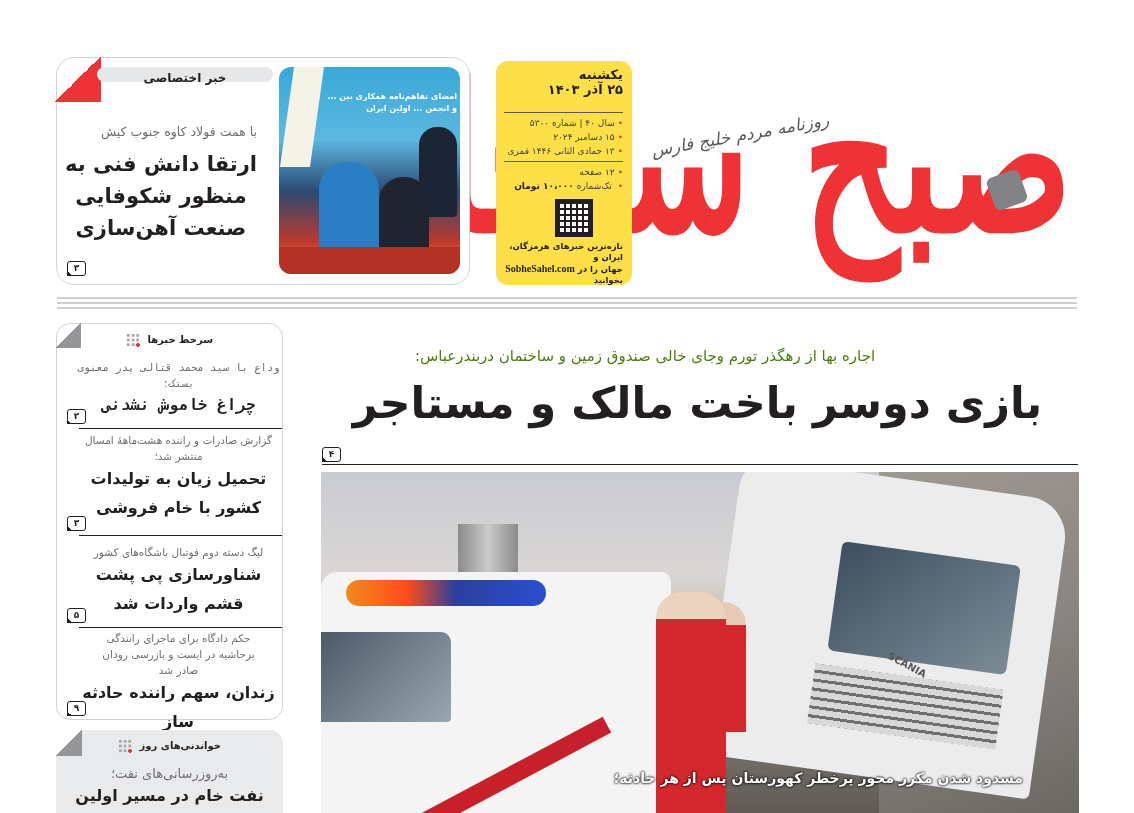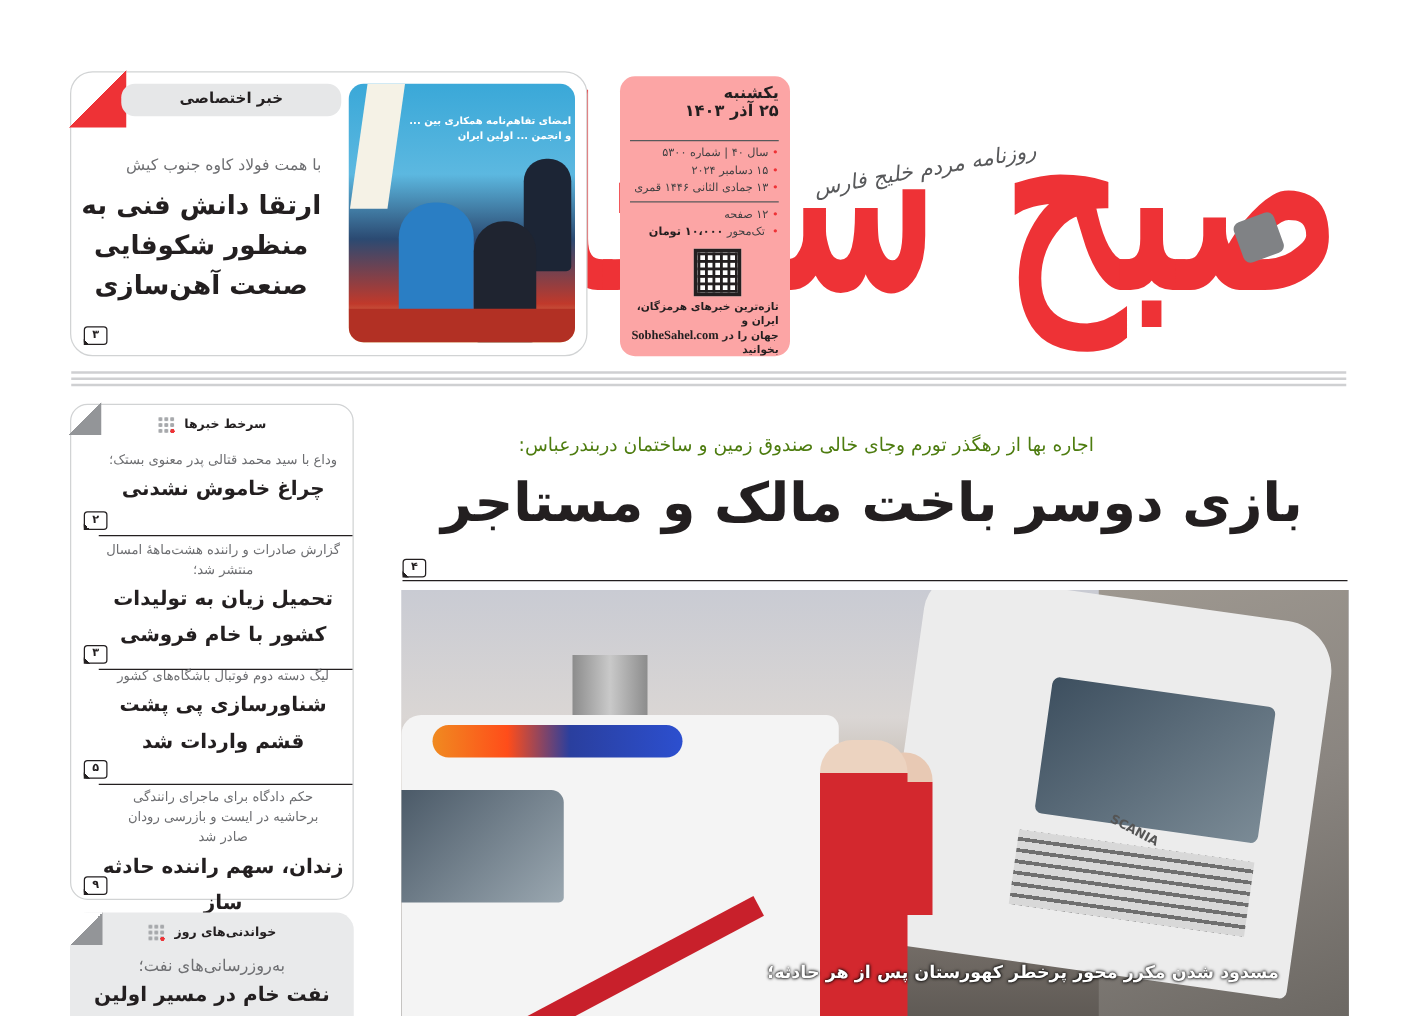--- a/index.html
+++ b/index.html
@@ -6,38 +6,38 @@
   html, body { width: 1134px; height: 813px; overflow: hidden; background: #ffffff; }
   body { position: relative; font-family: "DejaVu Sans", sans-serif; color: #231f20; direction: rtl; }
 
   
   .logo { position: absolute; left: 640px; top: 55px; width: 440px; height: 240px; }
   .logo-main { position: absolute; right: 8px; top: 2px; font-family: "DejaVu Serif", serif; font-size: 150px; line-height: 1; color: #ee3236; font-weight: bold; letter-spacing: -6px; transform: scaleY(1.35); transform-origin: top right; white-space: nowrap; }
   .logo-dot { position: absolute; left: 350px; top: 118px; width: 34px; height: 34px; background: #808285; border-radius: 6px; transform: rotate(-20deg); }
   .logo-tagline { position: absolute; left: 10px; top: 70px; font-family: "DejaVu Serif", serif; font-style: italic; font-size: 17px; color: #58595b; transform: rotate(-10deg); white-space: nowrap; }
 
   
-  .infobox { position: absolute; left: 496px; top: 61px; width: 136px; height: 224px; background: #fca5a5; border-radius: 12px; padding: 6px 9px 6px 8px; font-size: 9px; color: #414042; }
+  .infobox { position: absolute; left: 496px; top: 61px; width: 136px; height: 224px; background: #fde047; border-radius: 12px; padding: 6px 9px 6px 8px; font-size: 9px; color: #414042; }
   .info-day { font-weight: bold; font-size: 13px; color: #231f20; text-align: right; line-height: 15px; }
   .info-date { font-weight: bold; font-size: 13px; color: #231f20; text-align: right; line-height: 16px; padding-bottom: 14px; border-bottom: 1px solid #58595b; margin-bottom: 3px; }
   .info-line { line-height: 14px; text-align: right; white-space: nowrap; }
   .info-line::before { content: "•"; color: #ee3236; margin-left: 3px; }
   .info-sep { border-top: 1px solid #58595b; margin: 3px 0; }
   .info-price { font-weight: bold; color: #231f20; }
   .qr { width: 38px; height: 38px; margin: 6px 30px 4px auto; background:
         linear-gradient(90deg, #231f20 2px, transparent 2px) 0 0/6px 6px,
         linear-gradient(#231f20 2px, transparent 2px) 0 0/6px 6px,
         #fff; border: 3px solid #231f20; }
   .info-site { font-size: 8.5px; line-height: 11px; text-align: right; font-weight: bold; color: #231f20; }
   .info-site b { font-family: Liberation Serif, serif; font-size: 10px; }
 
   
   .exclusive { position: absolute; left: 56px; top: 57px; width: 414px; height: 228px; border: 1.5px solid #d1d3d4; border-radius: 18px; background: #fff; }
   .excl-corner { position: absolute; left: -2px; top: -2px; width: 46px; height: 46px; background: linear-gradient(135deg, transparent 50%, #ee3236 50%); border-bottom-left-radius: 0; }
-  .excl-pill { position: absolute; left: 40px; top: 9px; width: 176px; height: 26px; background: #e6e7e8; border-radius: 11px; text-align: center; font-weight: bold; font-size: 12px; line-height: 22px; }
+  .excl-pill { position: absolute; left: 40px; top: 9px; width: 176px; height: 15px; background: #e6e7e8; border-radius: 11px; text-align: center; font-weight: bold; font-size: 12px; line-height: 22px; }
   .excl-photo { position: absolute; left: 222px; top: 9px; width: 181px; height: 207px; border-radius: 12px; overflow: hidden; background: linear-gradient(180deg, #3aa8d8 0%, #5cb8e0 35%, #2b4a72 60%, #c0392b 85%, #e4c88a 100%); }
   .excl-photo .banner { position: absolute; left: 48px; top: 24px; width: 130px; font-size: 8px; color: #fff; line-height: 12px; text-align: right; font-weight: bold; }
   .excl-photo .flag { position: absolute; left: 8px; top: 0; width: 30px; height: 100px; background: #f5f2e6; transform: skewX(-8deg); }
   .excl-photo .person1 { position: absolute; left: 40px; top: 95px; width: 60px; height: 95px; background: #2a7ec4; border-radius: 28px 28px 4px 4px; }
   .excl-photo .person2 { position: absolute; left: 100px; top: 110px; width: 50px; height: 97px; background: #1f2430; border-radius: 24px 24px 4px 4px; }
   .excl-photo .person3 { position: absolute; left: 140px; top: 60px; width: 38px; height: 90px; background: #1c2535; border-radius: 18px 18px 4px 4px; }
   .excl-photo .table { position: absolute; left: 0; top: 180px; width: 181px; height: 27px; background: #b23024; }
   .excl-kicker { position: absolute; right: 212px; top: 66px; font-size: 12.5px; color: #6d6e71; white-space: nowrap; }
   .excl-title { position: absolute; right: 208px; top: 90px; width: 200px; text-align: center; font-weight: bold; font-size: 21px; line-height: 32px; color: #231f20; }
   .page-tag { position: absolute; width: 19px; height: 15px; border: 1px solid #231f20; border-radius: 3px; background: #fff; font-size: 9px; line-height: 13px; text-align: center; font-weight: bold; direction: ltr; }
@@ -99,21 +99,21 @@
 
 <div class="infobox">
   <div class="info-day">یکشنبه</div>
   <div class="info-date">۲۵ آذر ۱۴۰۳</div>
   <div class="info-line">سال ۴۰ | شماره ۵۳۰۰</div>
   <div class="info-line">۱۵ دسامبر ۲۰۲۴</div>
   <div class="info-line">۱۳ جمادی الثانی ۱۴۴۶ قمری</div>
   <div class="info-sep"></div>
   <div class="info-line">۱۲ صفحه</div>
   <div class="info-line">
-    <span>تک‌محور</span>
+    <span>تک‌شماره</span>
     <span class="info-price">۱۰،۰۰۰ تومان</span>
   </div>
   <div class="qr"></div>
   <div class="info-site">
     <div>تازه‌ترین خبرهای هرمزگان، ایران و</div>
     <div>
       <span>جهان را در</span>
       <b>SobheSahel.com</b>
     </div>
     <div>بخوانید</div>
@@ -142,35 +142,35 @@
     <div></div>
   </div>
 
 <div class="headlines">
   <div class="hl-corner"></div>
   <div class="section-head">
     <span>سرخط خبرها</span>
     <span class="dots"></span>
   </div>
 
-  <div class="hl-item" style="top:36px;">
+  <div class="hl-item" style="top:36px;font-family:Liberation Mono, monospace;">
     <div class="hl-kicker">وداع با سید محمد قتالی پدر معنوی بستک؛</div>
     <div class="hl-title">چراغ خاموش نشدنی</div>
   </div>
   <div class="page-tag" style="left:10px; top:85px;">۲</div>
   <div class="hl-rule" style="top:104px;"></div>
 
   <div class="hl-item" style="top:108px;">
     <div class="hl-kicker" style="padding:0 8px;">گزارش صادرات و راننده هشت‌ماههٔ امسال منتشر شد؛</div>
     <div class="hl-title" style="padding:0 4px;">تحمیل زیان به تولیدات کشور با خام فروشی</div>
   </div>
   <div class="page-tag" style="left:10px; top:192px;">۳</div>
   <div class="hl-rule" style="top:211px;"></div>
 
-  <div class="hl-item" style="top:209px;">
+  <div class="hl-item" style="top:220px;">
     <div class="hl-kicker">لیگ دسته دوم فوتبال باشگاه‌های کشور</div>
     <div class="hl-title" style="padding:0 18px;">شناورسازی پی پشت قشم واردات شد</div>
   </div>
   <div class="page-tag" style="left:10px; top:284px;">۵</div>
   <div class="hl-rule" style="top:303px;"></div>
 
   <div class="hl-item" style="top:306px;">
     <div class="hl-kicker" style="padding:0 22px;text-align:center;">حکم دادگاه برای ماجرای رانندگی برحاشیه در ایست و بازرسی رودان صادر شد</div>
     <div class="hl-title">زندان، سهم راننده حادثه ساز</div>
   </div>

